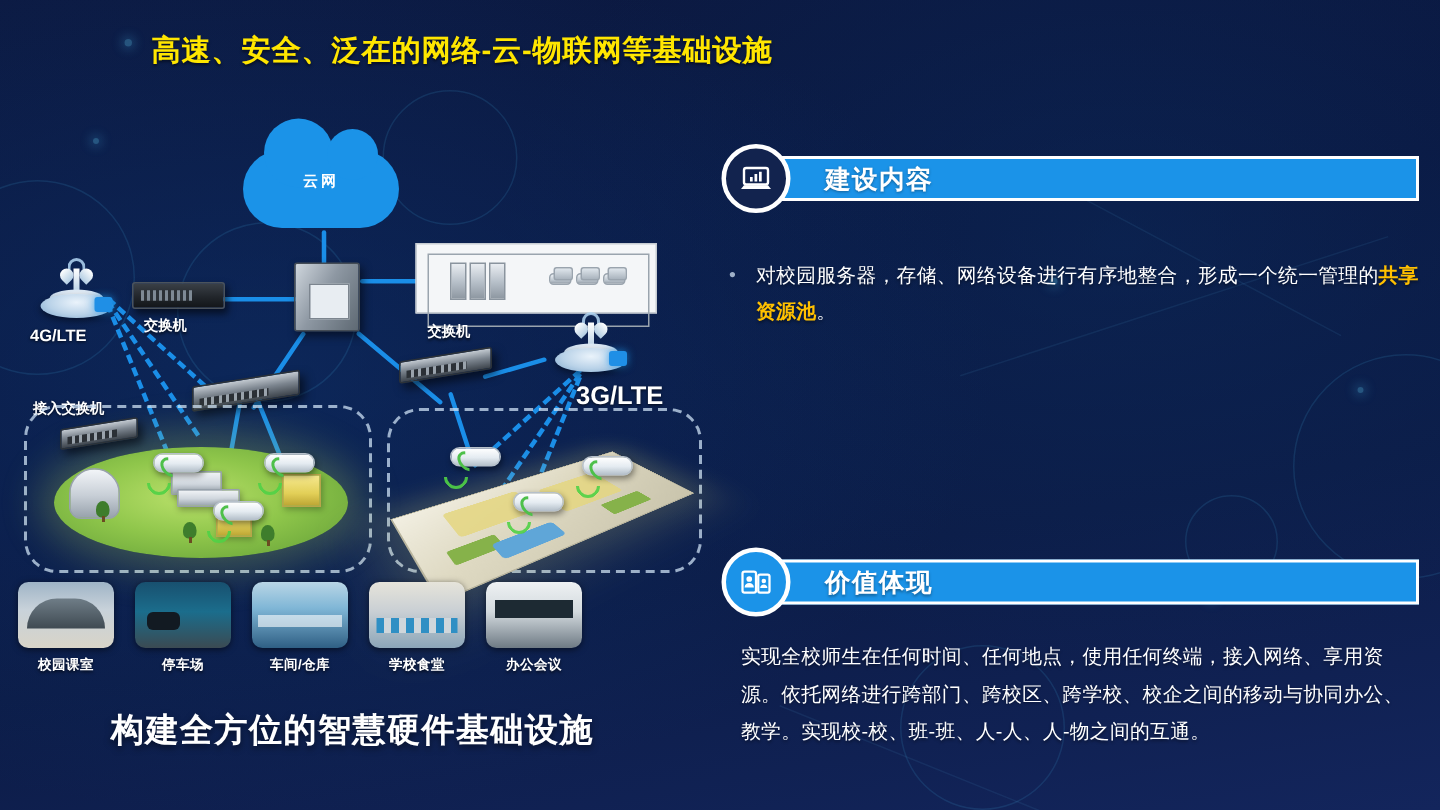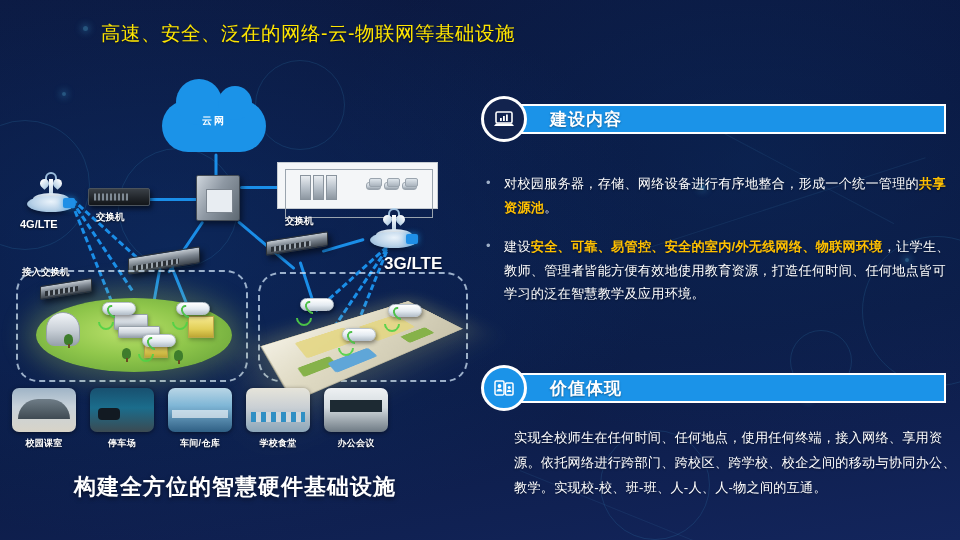--- a/index.html
+++ b/index.html
@@ -26,21 +26,21 @@
   .dotfx {
     position: absolute; border-radius: 50%;
     background: rgba(90,190,230,0.35);
     box-shadow: 0 0 7px 2px rgba(70,170,220,0.30);
   }
   .hairline { position: absolute; height: 1px; background: rgba(70,150,200,0.12); transform-origin: 0 0; }
 
   
   .title {
     position: absolute; left: 101px; top: 20px;
-    font-size: 19.5px; font-weight: normal; color: #FFE600;
+    font-size: 19.5px; font-weight: bold; color: #FFE600;
     letter-spacing: .5px; white-space: nowrap;
     text-shadow: 0 1px 2px rgba(0,0,0,.55);
   }
 
   
   #diagram { position: absolute; left: 0; top: 70px; width: 470px; height: 470px; }
 
   .link { position: absolute; background: #1a8ee8; transform-origin: 0 50%; height: 3px; border-radius: 2px; }
   .dlink { position: absolute; height: 0; border-top: 3px dashed #1a8ee8; transform-origin: 0 0; }
 
@@ -255,21 +255,21 @@
   .bullet:before {
     content: "\2022"; position: absolute; left: 8px; top: 0px;
     color: #9fb0c8; font-size: 13px; line-height: 22px;
   }
   .ptxt {
     color: #ffffff; font-size: 13.2px; line-height: 23.5px; letter-spacing: .2px;
     text-shadow: 0 1px 2px rgba(0,0,0,.45);
   }
   .hl { color: #FFC000; font-weight: bold; }
   .plain-para {
-    position: absolute; left: 36px; width: 446px;
+    position: absolute; left: 16px; width: 446px;
     color: #ffffff; font-size: 13.2px; line-height: 25px; letter-spacing: .2px;
     text-shadow: 0 1px 2px rgba(0,0,0,.45);
   }
 </style>
 </head>
 <body>
 
 <div id="slide">
 
   <div class="bgfx">
@@ -434,23 +434,20 @@
           <rect x="14" y="7.5" width="1.8" height="6.5" fill="#ffffff"></rect>
         </svg>
       </div>
       <div class="sec-title">建设内容</div>
     </div>
 
     <div class="bullets" style="top:156px;">
       <div class="bullet">
         <span class="ptxt"><span>对校园服务器，存储、网络设备进行有序地整合，形成一个统一管理的</span><span class="hl">共享资源池</span><span>。</span></span>
       </div>
-      <div class="bullet">
-        <span class="ptxt"><span>建设</span><span class="hl">安全、可靠、易管控、安全的室内/外无线网络、物联网环境</span><span>，让学生、教师、管理者皆能方便有效地使用教育资源，打造任何时间、任何地点皆可学习的泛在智慧教学及应用环境。</span></span>
-      </div>
     </div>
 
     <div class="sec-head" style="top:365px;">
       <div class="sec-bar"></div>
       <div class="sec-circle">
         <svg width="24" height="24" viewBox="0 0 24 24" aria-hidden="true">
           <rect x="3" y="5" width="9" height="14" rx="1.4" fill="none" stroke="#ffffff" stroke-width="1.5"></rect>
           <circle cx="7.5" cy="10" r="1.9" fill="#ffffff"></circle>
           <path d="M4.4 15.6c0-1.8 1.4-2.9 3.1-2.9s3.1 1.1 3.1 2.9z" fill="#ffffff"></path>
           <rect x="13.5" y="7" width="7.5" height="12" rx="1.2" fill="none" stroke="#ffffff" stroke-width="1.5"></rect>

